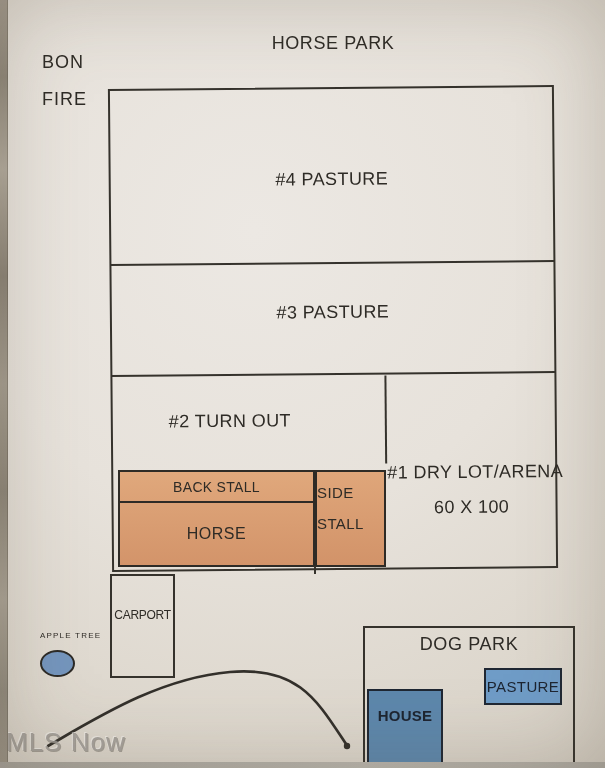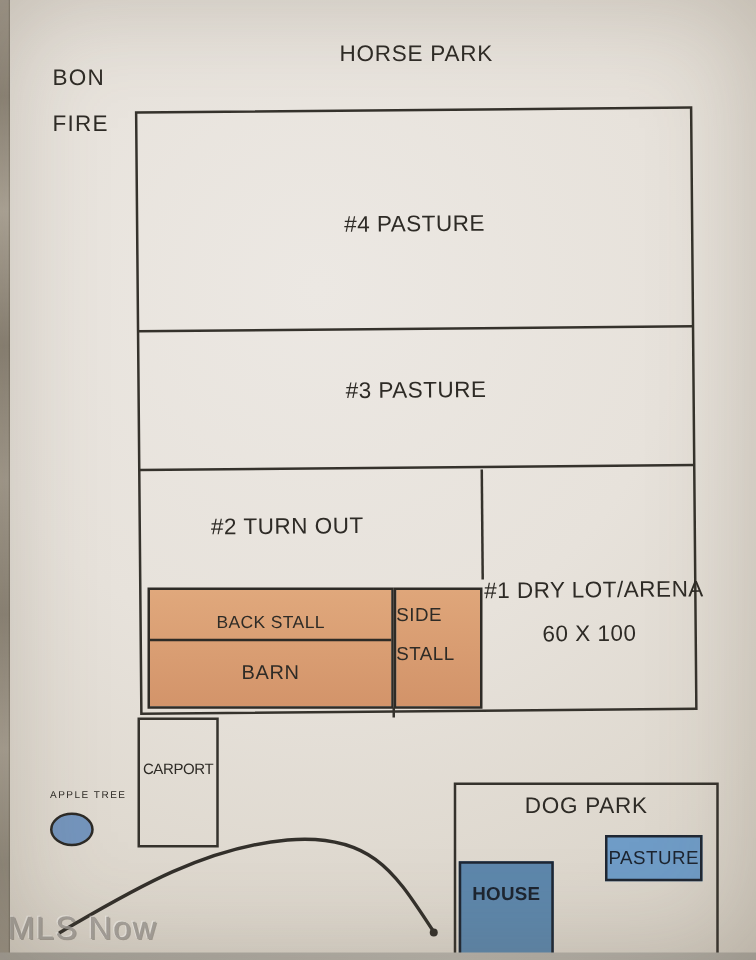--- a/index.html
+++ b/index.html
@@ -71,21 +71,21 @@
   .barn-block {
     position: absolute; left: 118px; top: 470px;
     width: 197px; height: 97px;
     background: linear-gradient(to bottom, #e0a87c, #d3946a);
     border: 2px solid #2e2b26;
     display: flex; flex-direction: column;
   }
   .backstall-cell {
     height: 31px; border-bottom: 2px solid #2e2b26;
     display: flex; align-items: center; justify-content: center;
-    font-size: 14px; letter-spacing: .3px; margin-top: 10px;
+    font-size: 14px; letter-spacing: .3px;
   }
   .barn-cell {
     flex: 1; display: flex; align-items: center; justify-content: center;
     font-size: 16px; letter-spacing: .5px;
   }
   .sidestall-block {
     position: absolute; left: 315px; top: 470px;
     width: 71px; height: 97px;
     background: linear-gradient(to bottom, #dfa67a, #d29369);
     border: 2px solid #2e2b26;
@@ -177,21 +177,21 @@
     <div class="area-label lbl-turnout">#2 TURN OUT</div>
     <div class="area-label lbl-drylot1">#1 DRY LOT/ARENA</div>
     <div class="area-label lbl-drylot2">60 X 100</div>
   </div>
 
   <div class="barn-block">
     <div class="backstall-cell">
       <span>BACK STALL</span>
     </div>
     <div class="barn-cell">
-      <span>BARN</span>
+      <span>HORSE</span>
     </div>
   </div>
 
   <div class="sidestall-block">
     <div>SIDE</div>
     <div>STALL</div>
   </div>
 
   <div class="stray-tick"></div>
 

